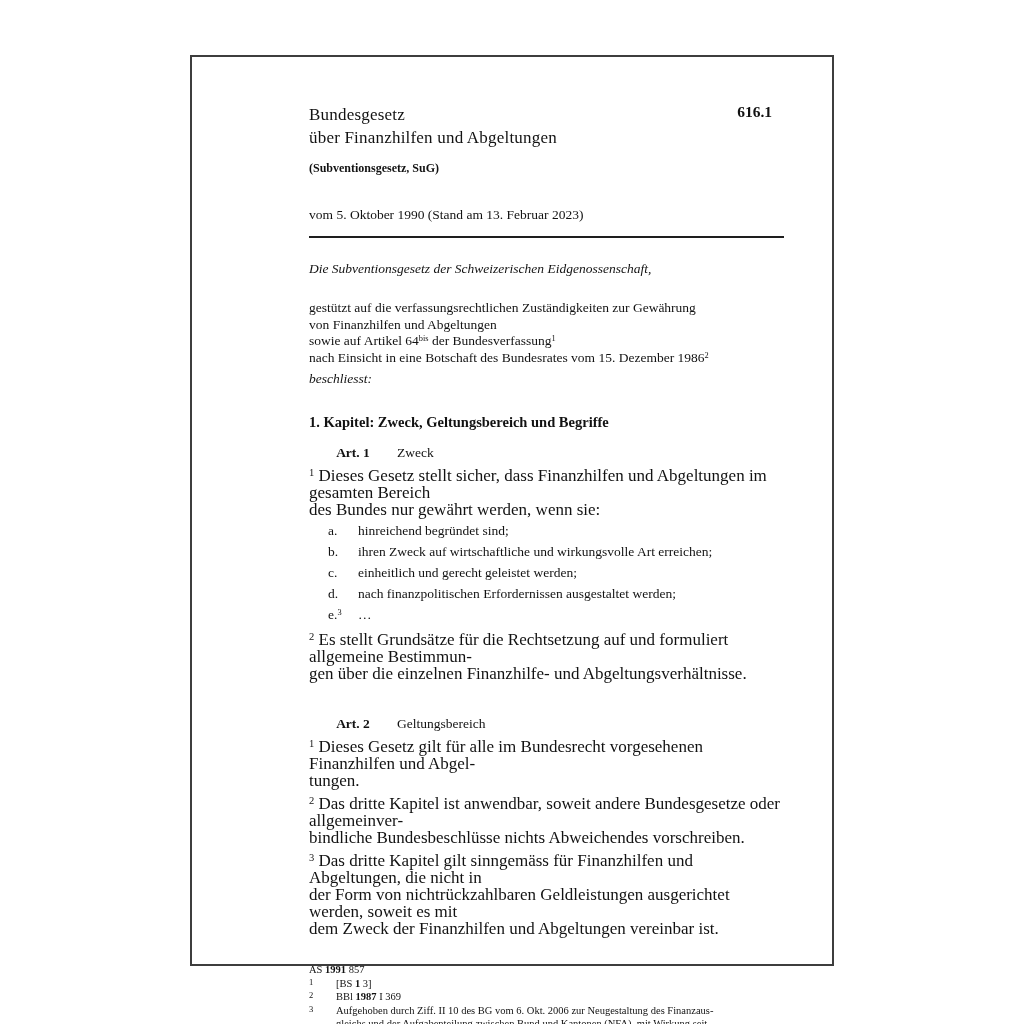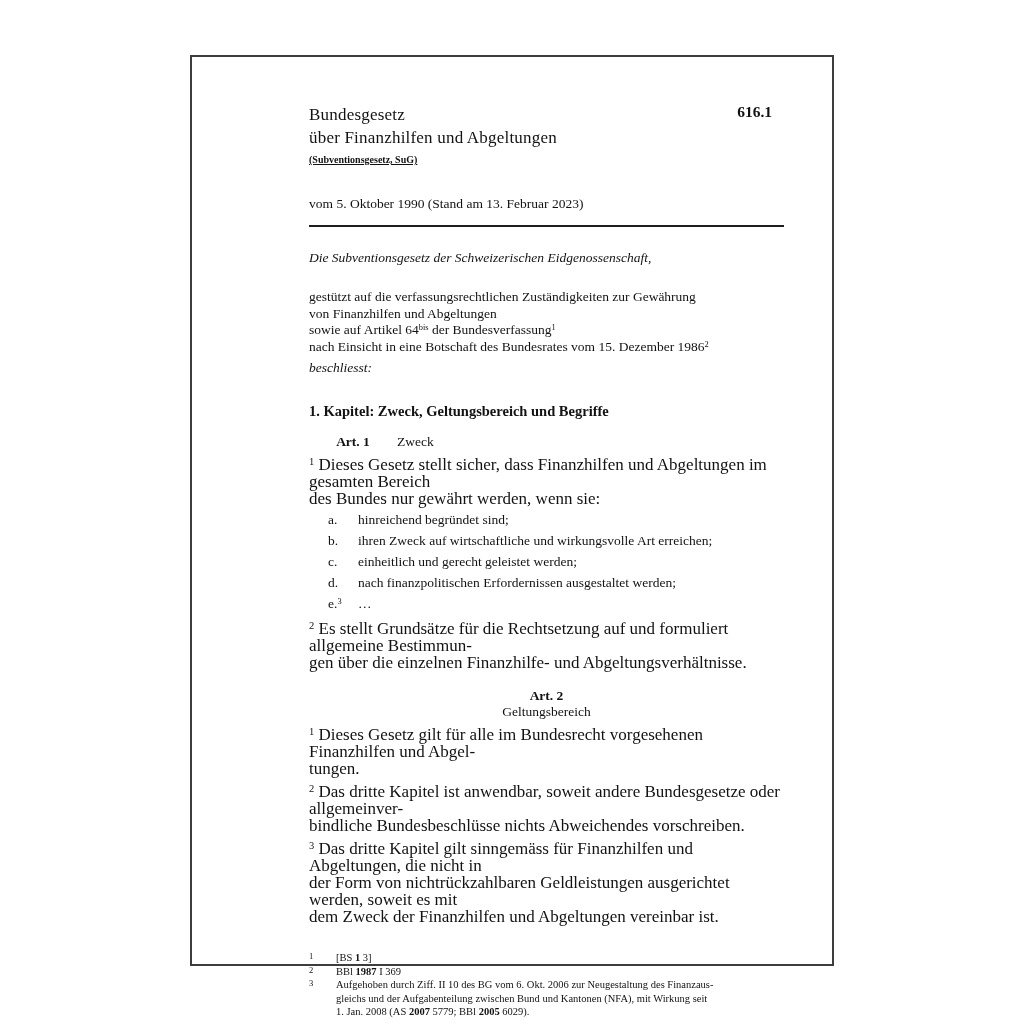--- a/index.html
+++ b/index.html
@@ -27,24 +27,23 @@
     font-size: 15.5px;
     font-weight: bold;
   }
   .title {
     font-size: 17px;
     font-weight: normal;
     line-height: 23px;
     letter-spacing: 0.2px;
   }
   .subtitle {
-    font-size: 10px;
+    font-size: 12px;
     font-weight: bold;
-    margin-top: 5px;
-    text-decoration: underline;
+    margin-top: 12px;
   }
   .date-line {
     font-size: 13.5px;
     margin-top: 31px;
   }
   .rule {
     border-top: 2px solid #1e1e1e;
     margin-top: 13px;
   }
   .authority {
@@ -83,21 +82,21 @@
   }
   .item-list { margin-top: 2px; }
   .item {
     display: flex;
     font-size: 13.5px;
     line-height: 17px;
     margin-top: 4px;
     padding-left: 19px;
   }
   .item-label { min-width: 30px; }
-  .art2-gap { margin-top: 17px; flex-direction: column; }
+  .art2-gap { margin-top: 34px; }
   .footnotes {
     margin-top: 26px;
     font-size: 10.5px;
     line-height: 13.5px;
   }
   .fn-row { display: flex; }
   .fn-num {
     min-width: 27px;
     font-size: 8.5px;
     position: relative;
@@ -184,20 +183,21 @@
     </div>
     <div class="para"><sup>1</sup><span> Dieses Gesetz gilt für alle im Bundesrecht vorgesehenen Finanzhilfen und Abgel-
 tungen.</span></div>
     <div class="para"><sup>2</sup><span> Das dritte Kapitel ist anwendbar, soweit andere Bundesgesetze oder allgemeinver-
 bindliche Bundesbeschlüsse nichts Abweichendes vorschreiben.</span></div>
     <div class="para"><sup>3</sup><span> Das dritte Kapitel gilt sinngemäss für Finanzhilfen und Abgeltungen, die nicht in
 der Form von nichtrückzahlbaren Geldleistungen ausgerichtet werden, soweit es mit
 dem Zweck der Finanzhilfen und Abgeltungen vereinbar ist.</span></div>
 
     <div class="footnotes">
+      <div class="fn-as"><span>AS </span><span class="b">1991</span><span> 857</span></div>
       <div class="fn-row">
         <span class="fn-num">1</span>
         <span class="fn-text"><span>[BS </span><span class="b">1</span><span> 3]</span></span>
       </div>
       <div class="fn-row">
         <span class="fn-num">2</span>
         <span class="fn-text"><span>BBl </span><span class="b">1987</span><span> I 369</span></span>
       </div>
       <div class="fn-row">
         <span class="fn-num">3</span>

